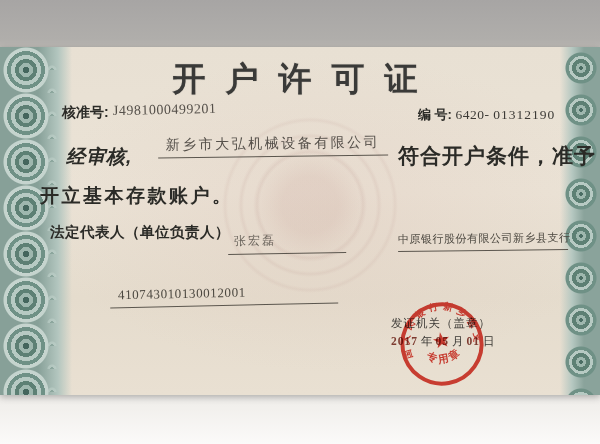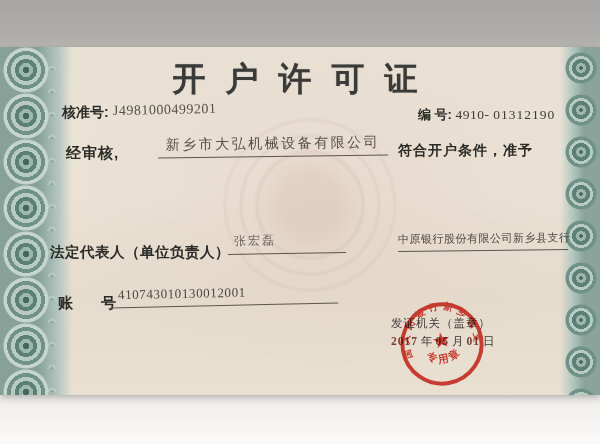--- a/index.html
+++ b/index.html
@@ -45,25 +45,25 @@
   .lbl{color:#2b2b27;font-weight:bold;}
   .val{font-family:"Liberation Serif","DejaVu Serif",serif;color:#55504a;}
   .uline{border-bottom:1px solid #5b564e;display:inline-block;text-align:center;}
   .red{color:#b5241a;}
   
   .r-approve{left:62px;top:57px;font-size:14px;}
   .r-approve .val{display:inline-block;transform:rotate(-1.2deg) translateY(-3px);font-size:14px;letter-spacing:.5px;}
   .r-serial{left:418px;top:59px;font-size:13px;}
   .r-serial .val{font-size:13.5px;letter-spacing:.5px;color:#3c3a36;}
   .r-serial .red{letter-spacing:1px;}
-  .r-review-lbl{left:66px;top:97px;font-size:15px;letter-spacing:1px;}
+  .r-review-lbl{left:66px;top:97px;font-size:19px;letter-spacing:1px;font-style:italic;}
   .company{left:158px;top:88px;width:230px;font-size:14px;letter-spacing:2.5px;transform:rotate(-.8deg);padding-bottom:3px;}
-  .r-review-suf{left:398px;top:95px;font-size:14px;letter-spacing:1px;}
+  .r-review-suf{left:398px;top:95px;font-size:21px;letter-spacing:1px;}
   .r-line2{left:40px;top:136px;font-size:19px;letter-spacing:2.5px;font-weight:bold;color:#2b2b27;}
-  .r-rep-lbl{left:50px;top:196px;font-size:14.5px;letter-spacing:.5px;}
+  .r-rep-lbl{left:50px;top:176px;font-size:14.5px;letter-spacing:.5px;}
   .repname{left:228px;top:185px;width:112px;font-size:12px;letter-spacing:2px;text-align:left;padding-left:6px;padding-bottom:4px;transform:rotate(-1deg);color:#6a645c;}
   .r-bank-lbl{left:344px;top:190px;font-size:15px;letter-spacing:1px;}
   .bankname{left:398px;top:184px;width:170px;font-size:11px;letter-spacing:.5px;padding-bottom:4px;transform:rotate(-.6deg);color:#4c4840;}
   .r-acct{left:58px;top:247px;font-size:15px;}
   .r-acct .gap{display:inline-block;width:28px;}
   .acctnum{left:110px;top:238px;width:220px;font-size:13px;letter-spacing:.6px;padding-bottom:4px;transform:rotate(-1.2deg);color:#4c4840;text-align:left;padding-left:8px;}
   .issuer{left:391px;top:269px;font-size:11.5px;color:#3c3a36;letter-spacing:1px;}
   .dateline{left:391px;top:287px;font-size:11.5px;color:#3a3834;}
   .dateline .num{font-family:"Liberation Serif",serif;color:#7d3b30;font-weight:bold;letter-spacing:1px;}
   .dateline .unit{margin:0 3px;}
@@ -78,34 +78,34 @@
 
   <div class="title">开户许可证</div>
 
   <div class="row r-approve">
     <span class="lbl">核准号:</span>
     <span class="val">J4981000499201</span>
   </div>
 
   <div class="row r-serial">
     <span class="lbl">编 号:</span>
-    <span class="val">4910-</span>
+    <span class="val">6420-</span>
     <span class="val red">01312190</span>
   </div>
 
   <div class="row r-review-lbl lbl">经审核,</div>
   <div class="row val uline company">新乡市大弘机械设备有限公司</div>
   <div class="row r-review-suf lbl">符合开户条件，准予</div>
 
+  <div class="row r-line2">开立基本存款账户。</div>
 
   <div class="row r-rep-lbl lbl">法定代表人（单位负责人）</div>
   <div class="row val uline repname">张宏磊</div>
   <div class="row val uline bankname">中原银行股份有限公司新乡县支行</div>
 
-  <div class="row r-acct lbl"><span>账</span><span class="gap"></span><span>号</span></div>
   <div class="row val uline acctnum">410743010130012001</div>
 
   <div class="row issuer">发证机关（盖章）</div>
   <div class="row dateline">
     <span class="num">2017</span><span class="unit">年</span><span class="num">05</span><span class="unit">月</span><span class="num">01</span><span class="unit">日</span>
   </div>
 
   <svg class="seal" viewBox="0 0 100 100">
     <defs>
       <path id="arcTop" d="M 15.5 61 A 37 37 0 1 1 84.5 61"></path>

